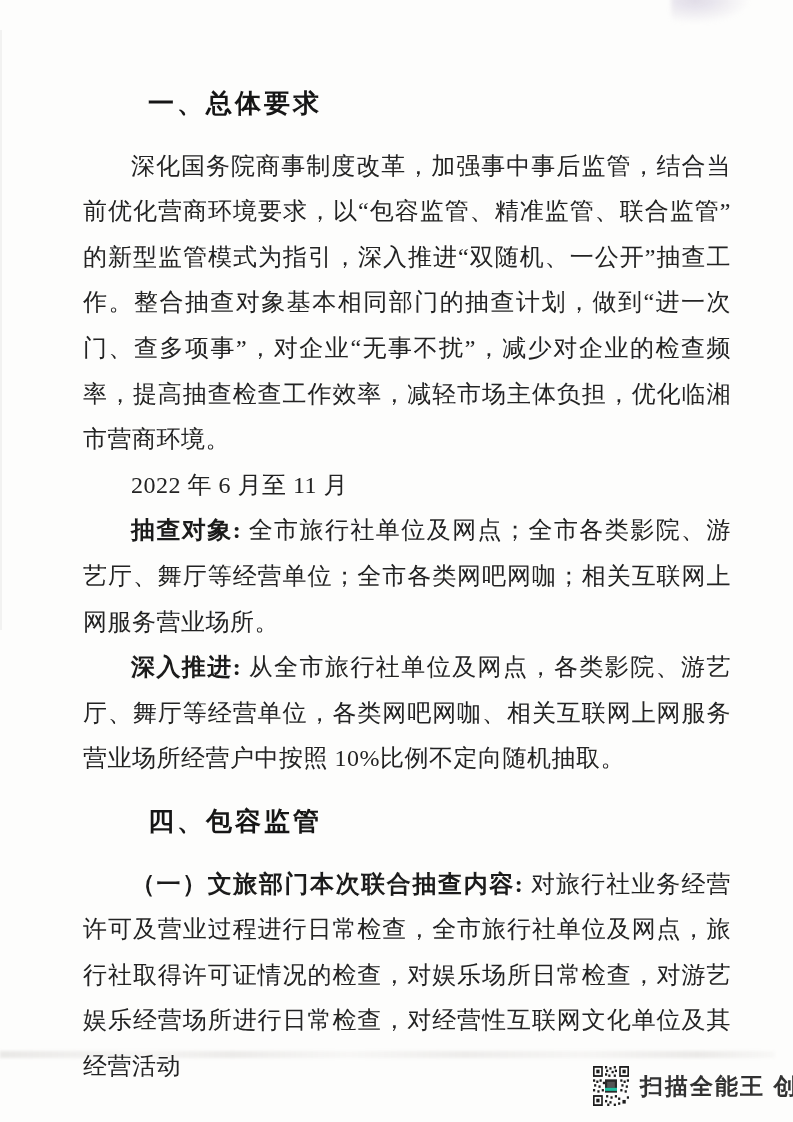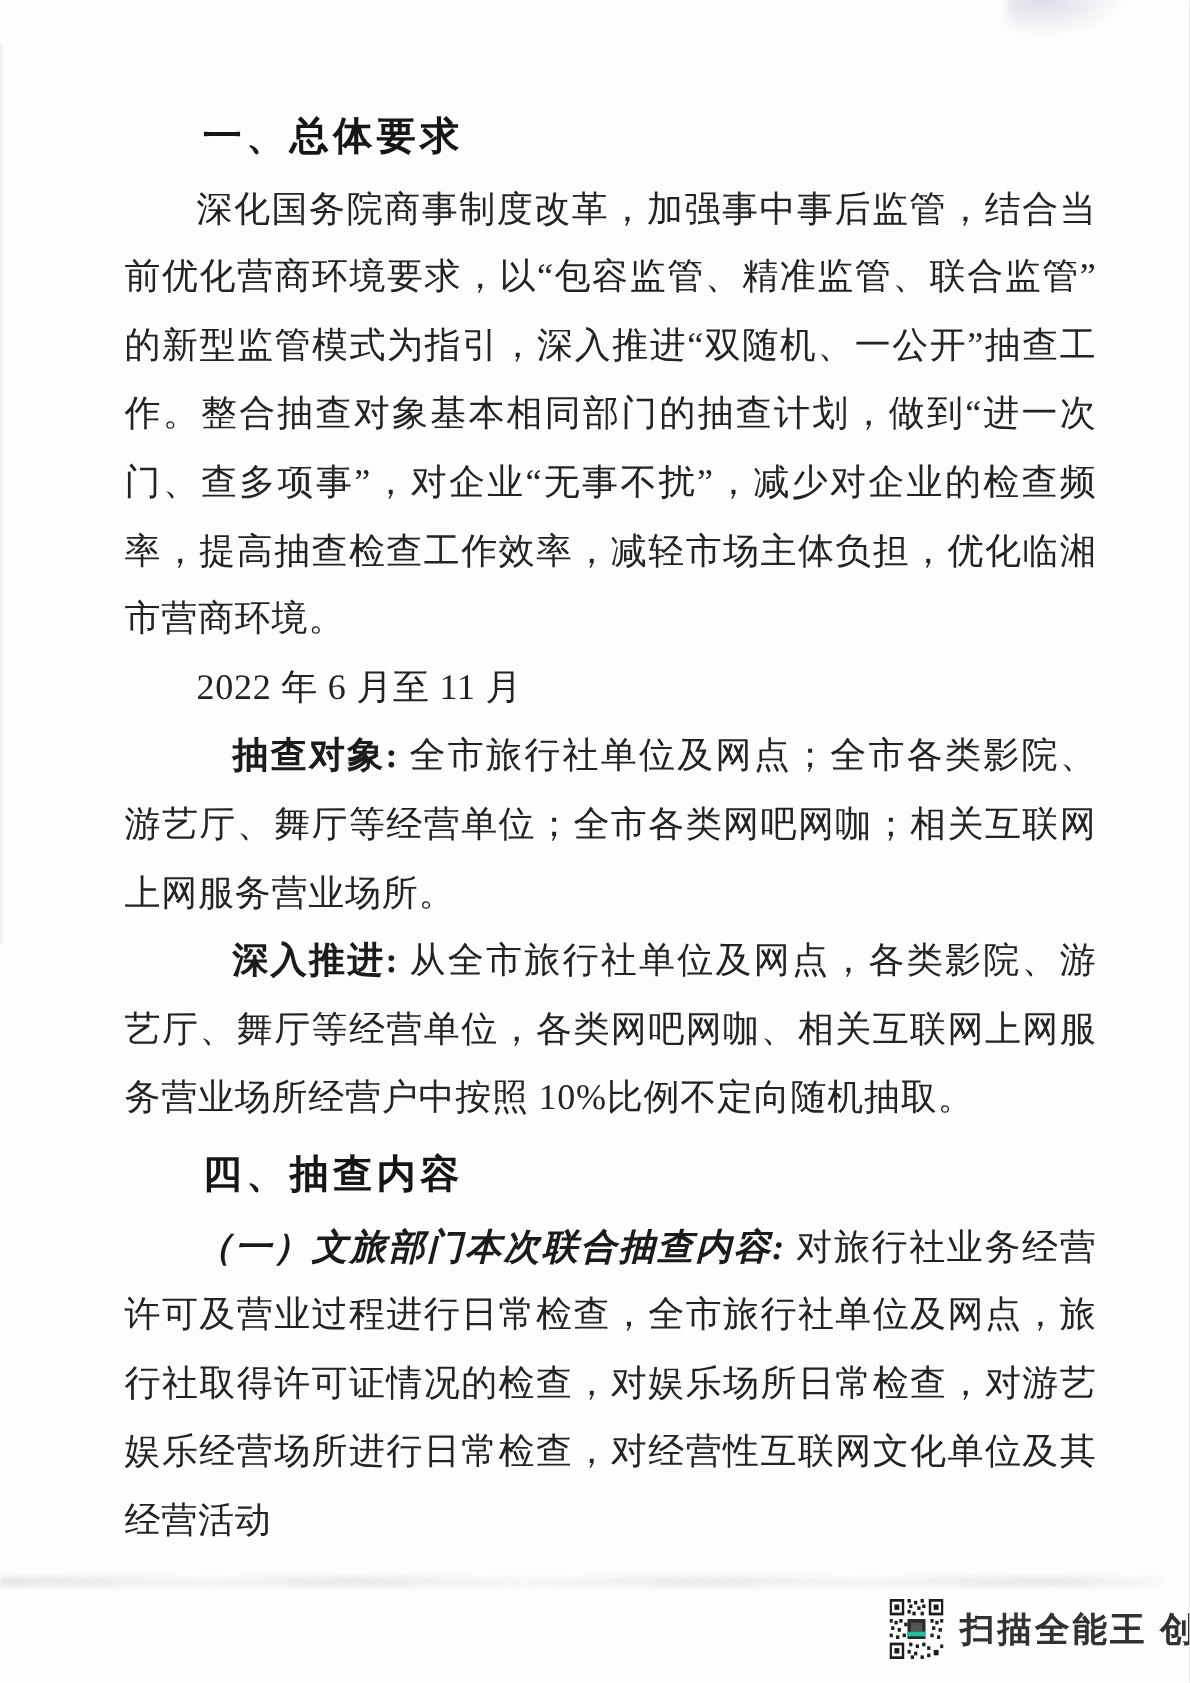--- a/index.html
+++ b/index.html
@@ -46,48 +46,46 @@
   }
 
   .content {
     position: absolute;
     left: 83px;
     top: 64px;
     width: 648px;
     color: #222;
   }
   .heading {
-    margin: 4px;
+    margin: 17px;
     font-family: "Liberation Sans", "DejaVu Sans", sans-serif;
     font-weight: bold;
     font-size: 26px;
     line-height: 45.6px;
     letter-spacing: 3px;
     text-indent: 1.85em;
     color: #161616;
   }
   .para {
     margin: 0;
     font-size: 24px;
     line-height: 45.6px;
     letter-spacing: 0.5px;
     text-indent: 2em;
     text-align: justify;
     color: #232323;
   }
   .para .lead {
     font-weight: bold;
     color: #1b1b1b;
-    margin-left: 24px;
   }
   .para .lead-kai {
     font-weight: bold;
     letter-spacing: 1px;
     color: #1b1b1b;
-    font-style: italic;
   }
 
   .watermark {
     position: absolute;
     left: 593px;
     top: 1066px;
     display: flex;
     align-items: center;
     gap: 11px;
   }
@@ -117,21 +115,21 @@
   <div class="content">
 
     <h2 class="heading">一、总体要求</h2>
     <p class="para">深化国务院商事制度改革，加强事中事后监管，结合当前优化营商环境要求，以“包容监管、精准监管、联合监管”的新型监管模式为指引，深入推进“双随机、一公开”抽查工作。整合抽查对象基本相同部门的抽查计划，做到“进一次门、查多项事”，对企业“无事不扰”，减少对企业的检查频率，提高抽查检查工作效率，减轻市场主体负担，优化临湘市营商环境。</p>
 
     <p class="para">2022 年 6 月至 11 月</p>
 
     <p class="para"><span class="lead">抽查对象:</span><span> 全市旅行社单位及网点；全市各类影院、游艺厅、舞厅等经营单位；全市各类网吧网咖；相关互联网上网服务营业场所。</span></p>
     <p class="para"><span class="lead">深入推进:</span><span> 从全市旅行社单位及网点，各类影院、游艺厅、舞厅等经营单位，各类网吧网咖、相关互联网上网服务营业场所经营户中按照 10%比例不定向随机抽取。</span></p>
 
-    <h2 class="heading">四、抽查内容</h2>
+    <h2 class="heading">四、包容监管</h2>
     <p class="para"><span class="lead-kai">（一）文旅部门本次联合抽查内容:</span><span> 对旅行社业务经营许可及营业过程进行日常检查，全市旅行社单位及网点，旅行社取得许可证情况的检查，对娱乐场所日常检查，对游艺娱乐经营场所进行日常检查，对经营性互联网文化单位及其经营活动</span></p>
 
   </div>
 
   <div class="watermark">
     <svg class="qr" viewBox="0 0 33 33" xmlns="http://www.w3.org/2000/svg" preserveAspectRatio="none">
 
       <rect x="0" y="0" width="9" height="9" fill="#1c1c1c"></rect>
       <rect x="1.5" y="1.5" width="6" height="6" fill="#fdfdfc"></rect>
       <rect x="3" y="3" width="3" height="3" fill="#1c1c1c"></rect>

